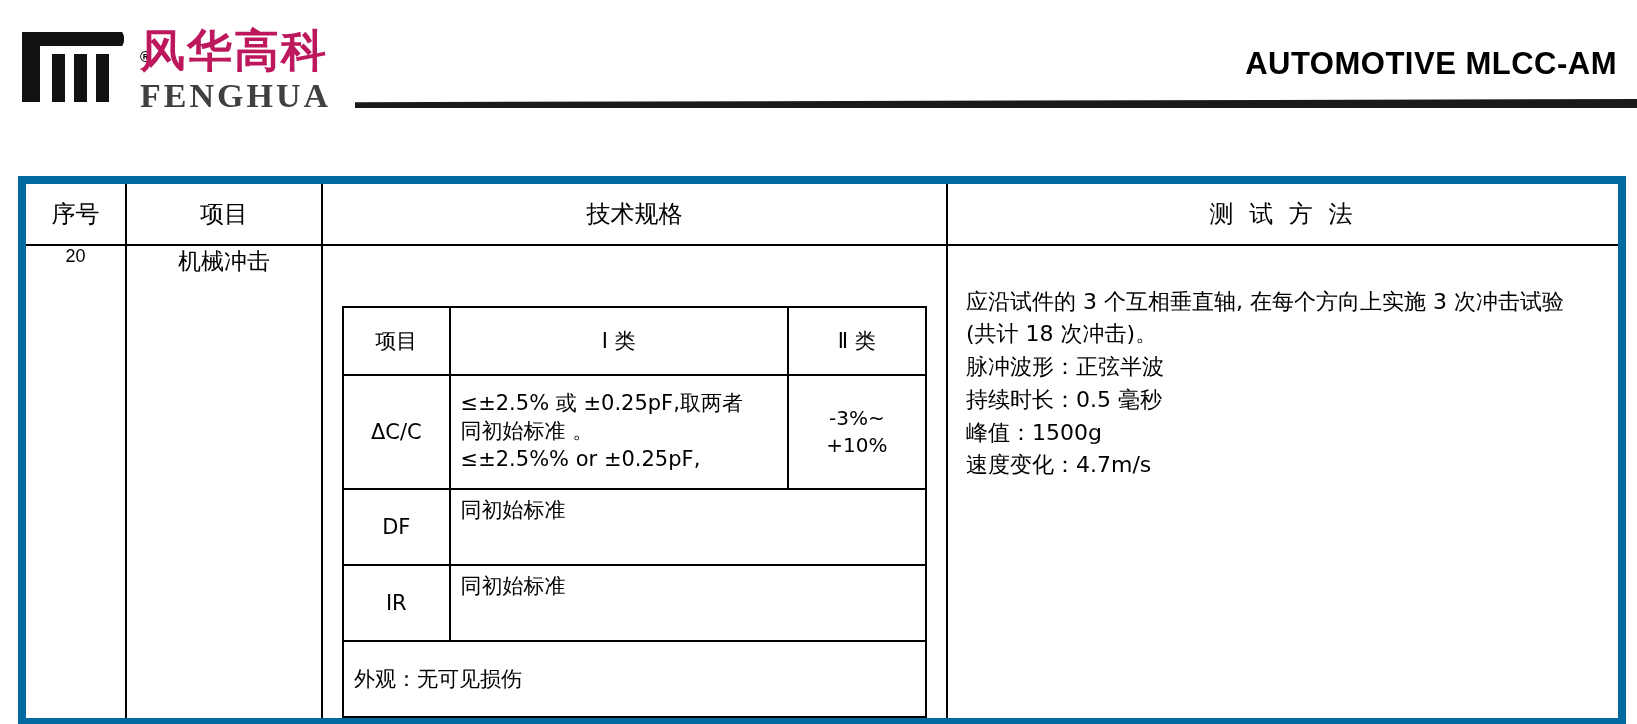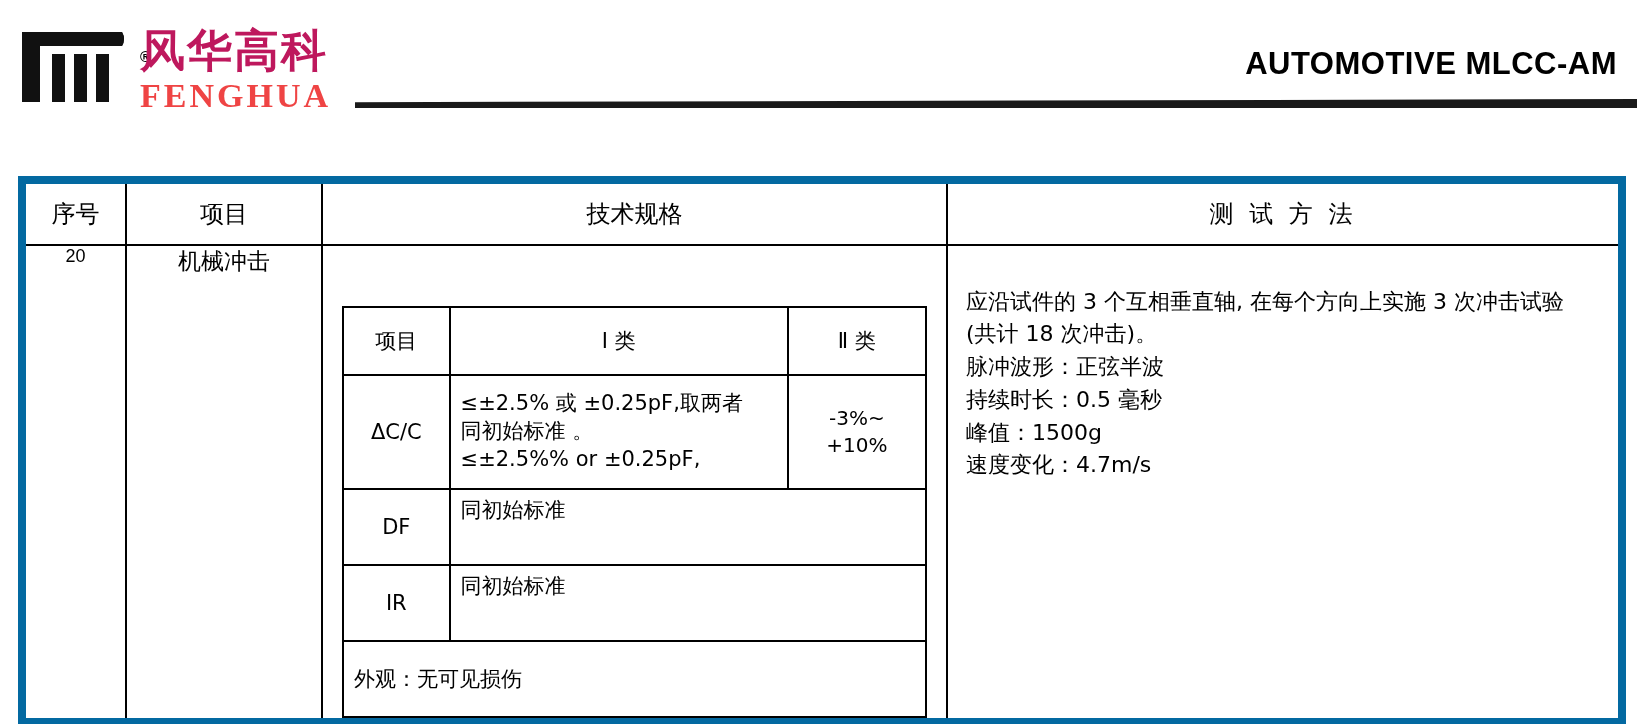--- a/index.html
+++ b/index.html
@@ -48,21 +48,21 @@
     line-height: 1.0;
     color: #be185d;
   }
   .logo-en {
     font-family: "Liberation Serif", serif;
     font-size: 34px;
     font-weight: bold;
     letter-spacing: 3px;
     line-height: 1.1;
     margin-top: 4px;
-    color: #ef4444;
+    color: #404040;
   }
   .reg-mark {
     position: absolute;
     left: 122px;
     top: 22px;
     font-size: 15px;
     font-weight: bold;
   }
   .header-title {
     position: absolute;

